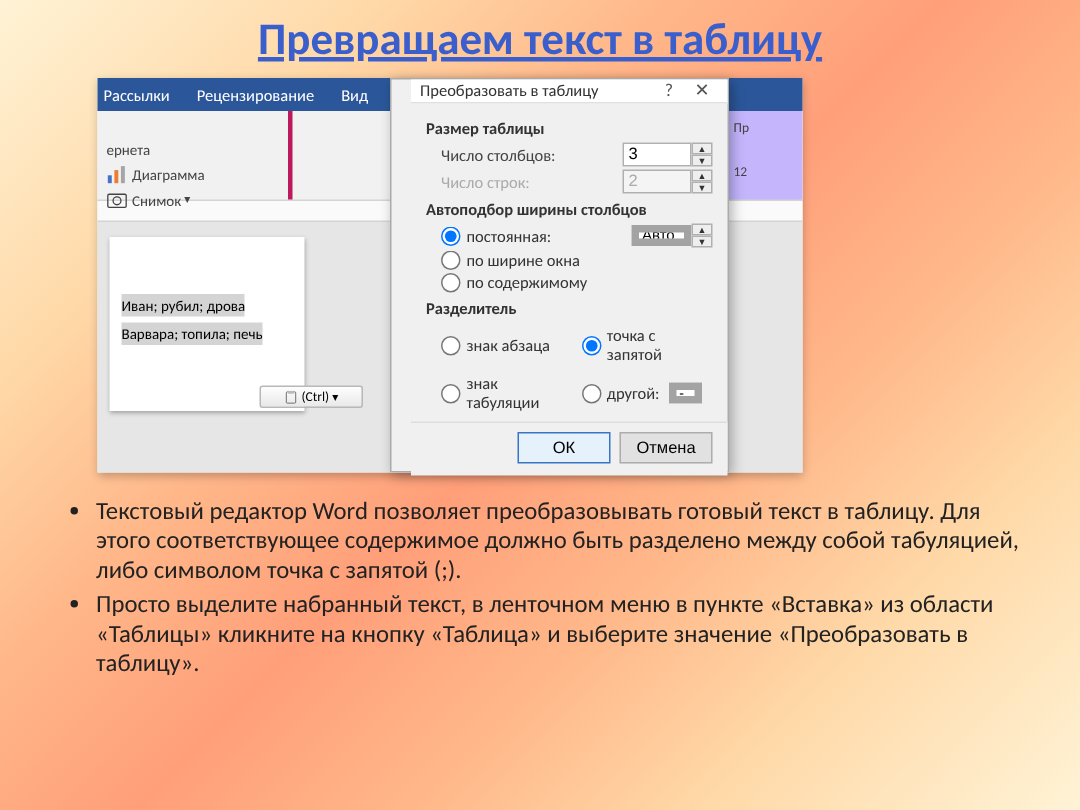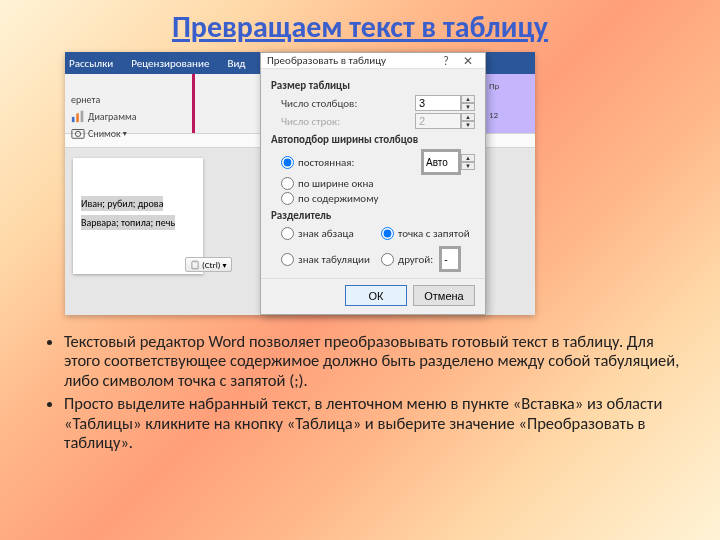--- a/index.html
+++ b/index.html
@@ -81,41 +81,41 @@
     font-size: 10px;
   }
   .sel-text { background: #d4d4d4; padding: 1px 0; margin-bottom: 4px; display:inline-block; }
   .ctrl-btn {
     position: absolute;
     bottom: 2px;
     left: 100px;
     background: linear-gradient(#fefefe,#e8e8e8);
     border: 1px solid #b8b8b8;
     font-size: 9px;
-    padding: 1px 4px;
+    padding: 1px 15px;
     border-radius: 2px;
     display:flex;
     align-items:center;
-    margin-left:12px;
   }
   .ctrl-btn svg { width: 10px; height:10px; margin-right:2px; }
   
   .dialog {
     position: absolute;
     top: 0;
     left: 195px;
     width: 226px;
     height: 263px;
     background: #f0f0f0;
     border: 1px solid #aaa;
     box-shadow: 2px 2px 8px rgba(0,0,0,0.3);
     font-size: 11px;
     color: #333;
     display:flex;
     flex-direction:column;
+    padding-left:13px;
   }
   .dialog-title {
     height: 26px;
     background: #fff;
     border-bottom: 1px solid #e0e0e0;
     display: flex;
     align-items: center;
     padding: 0 6px;
     font-size: 11px;
   }
@@ -127,21 +127,21 @@
   .field-row label { flex:1; color:#444; }
   .field-row.disabled label { color:#aaa; }
   .spinner { display:flex; align-items:center; }
   .spinner input { width:46px; height:16px; font-size:11px; border:1px solid #b0b0b0; padding:0 3px; background:#fff; }
   .spinner.disabled input { color:#aaa; background:#f4f4f4; }
   .spin-btns { display:flex; flex-direction:column; margin-left:0; }
   .spin-btns div { width:14px; height:8px; border:1px solid #b0b0b0; background:#eee; font-size:6px; line-height:6px; text-align:center; }
   .radio-row { display:flex; align-items:center; margin: 2px 0 2px 10px; font-size:11px; }
   .radio-row input[type=radio] { margin: 0 4px 0 0; }
   .radio-row .aftercontrol { margin-left:6px; }
-  .radio-row .aftercontrol input { width:40px; height:26px; font-size:10px; border:3px solid #a3a3a3; background:#fff; padding:0 2px; }
+  .radio-row .aftercontrol input { width:40px; height:14px; font-size:10px; border:5px solid #a3a3a3; background:#fff; padding:0 2px; }
   .separator-grid { display:grid; grid-template-columns: 1fr 1fr; gap: 2px 6px; margin-left:10px; }
   .dialog-buttons {
     display:flex;
     justify-content:flex-end;
     padding: 6px 10px 8px 10px;
     border-top: 1px solid #ddd;
     background:#f0f0f0;
     gap:6px;
   }
   .dialog-buttons button {

